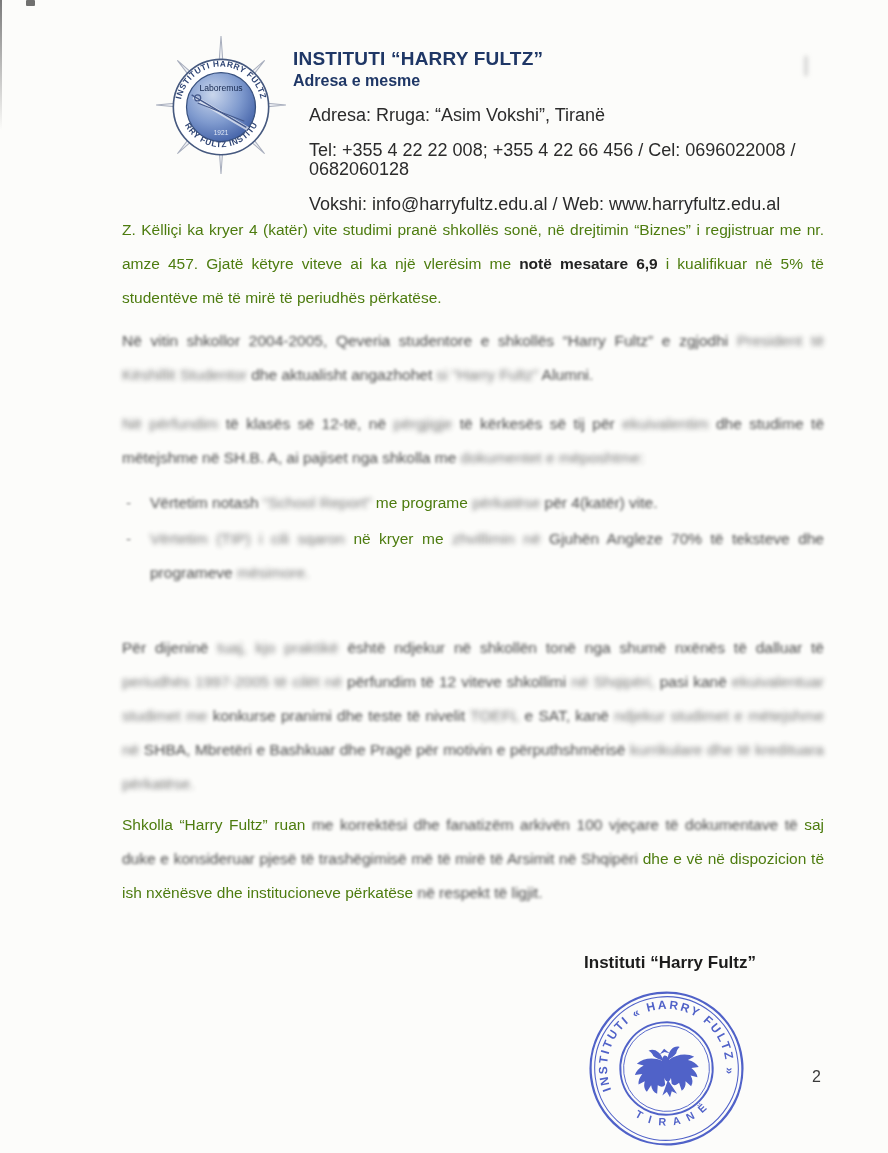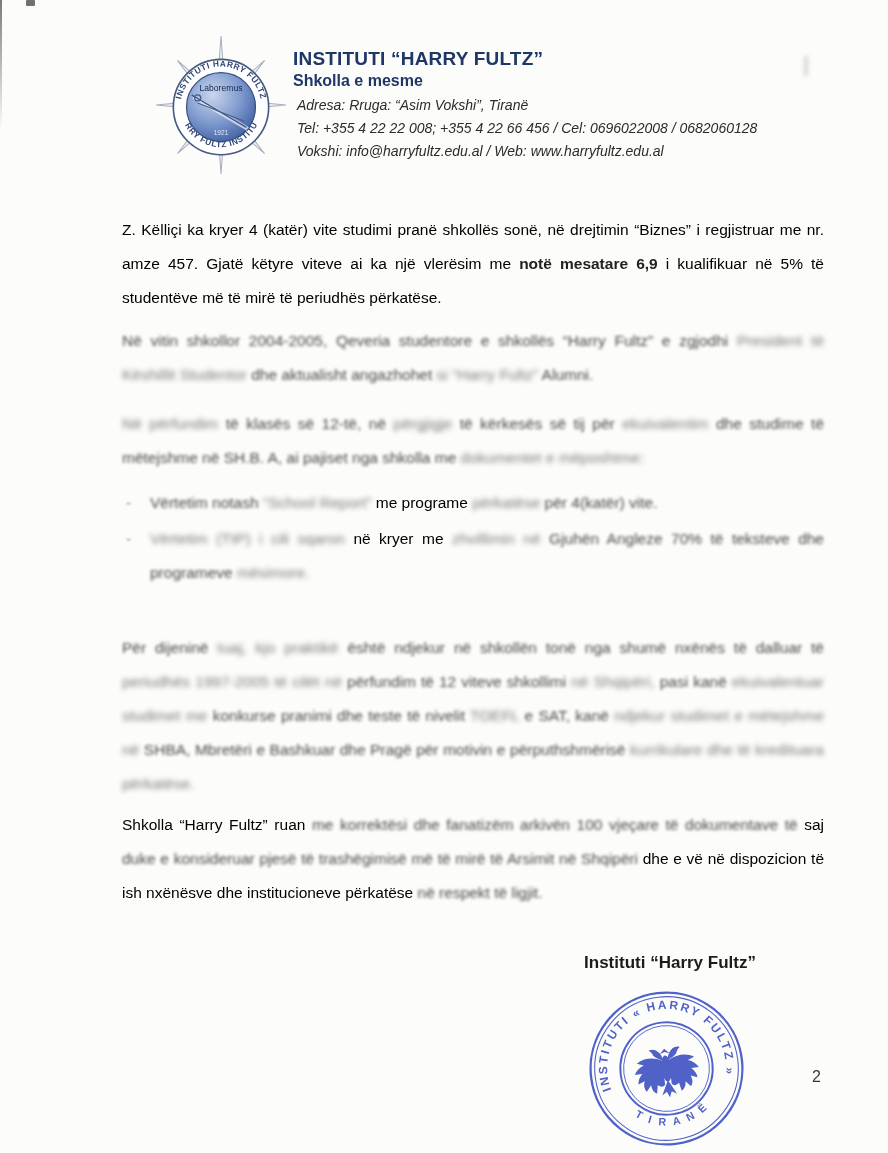--- a/index.html
+++ b/index.html
@@ -15,31 +15,31 @@
   
   .edge-line{position:absolute;left:0;top:0;width:2px;height:130px;
     background:linear-gradient(#7a7a7a,rgba(160,160,160,0));}
   .corner-mark{position:absolute;left:26px;top:0;width:9px;height:6px;background:#4c4c4c;opacity:.8;border-radius:1px;}
   .smudge{position:absolute;left:804px;top:56px;width:4px;height:20px;background:#c7c7c7;filter:blur(2px);opacity:.7;}
   
   .logo{position:absolute;left:154px;top:34px;width:134px;height:142px;}
   .header-text{position:absolute;left:293px;top:48px;width:560px;}
   .inst-title{margin:0;font-size:19px;font-weight:bold;color:#1f3766;letter-spacing:.2px;}
   .inst-sub{margin:2px 0 6px 0;font-size:16px;font-weight:bold;color:#1f3766;}
-  .addr-line{margin:4px;font-size:14px;line-height:19px;color:#2b2b2b;font-style:italic;}
+  .addr-line{margin:16px;font-size:18px;line-height:19px;color:#2b2b2b;}
   
   .doc-para,.doc-list{
     position:absolute;left:122px;width:702px;
     margin:0;font-size:15.5px;line-height:34px;
     text-align:justify;color:#2f2f2f;
   }
   .doc-list{left:150px;width:674px;list-style:none;padding:0;}
   .doc-list li{position:relative;margin:0 0 2px 0;}
   .doc-list li::before{content:"-";position:absolute;left:-24px;top:0;color:#8a8a8a;filter:blur(1.2px);}
-  .seg-sharp{color:#000000;}
+  .seg-sharp{color:#4d7c0f;}
   .seg-blur1{color:#4a4a4a;filter:blur(1.6px);}
   .seg-blur2{color:#6f6f6f;filter:blur(2.7px);opacity:.92;}
   .seg-bold{font-weight:bold;color:#222;}
   
   .signature{position:absolute;left:540px;top:953px;width:260px;text-align:center;
     font-size:17px;font-weight:bold;color:#1c1c1c;}
   .stamp{position:absolute;left:575px;top:986px;width:183px;height:165px;
     transform:rotate(-7deg);opacity:.93;}
   .page-number{position:absolute;left:812px;top:1068px;font-size:16px;color:#3a3a3a;}
 </style>
@@ -81,21 +81,21 @@
     </text>
     <text font-size="8.2" font-weight="bold" fill="#2d4373" letter-spacing="0.6">
       <textPath href="#logoBot" startOffset="50%" text-anchor="middle">HARRY FULTZ INSTITUTE</textPath>
     </text>
     <text x="65" y="56" font-size="8.5" text-anchor="middle" fill="#16284f">Laboremus</text>
     <text x="65" y="100" font-size="6.5" text-anchor="middle" fill="#dfe6f4">1921</text>
   </svg>
 
   <div class="header-text">
     <p class="inst-title">INSTITUTI “HARRY FULTZ”</p>
-    <p class="inst-sub">Shkolla e mesme</p>
+    <p class="inst-sub">Adresa e mesme</p>
     <p class="addr-line">Adresa: Rruga: “Asim Vokshi”, Tiranë</p>
     <p class="addr-line">Tel: +355 4 22 22 008; +355 4 22 66 456 / Cel: 0696022008 / 0682060128</p>
     <p class="addr-line">Vokshi: info@harryfultz.edu.al / Web: www.harryfultz.edu.al</p>
   </div>
 
   <div>
       <p class="doc-para" style="top: 213px;"><span class="seg-sharp">Z. Këlliçi ka kryer 4 (katër) vite studimi pranë shkollës sonë, në drejtimin “Biznes” i regjistruar me nr. amze 457. Gjatë këtyre viteve ai ka një vlerësim me </span><span class="seg-sharp seg-bold">notë mesatare 6,9</span><span class="seg-sharp"> i kualifikuar në 5% të studentëve më të mirë të periudhës përkatëse.</span></p>
       <p class="doc-para" style="top: 324px;"><span class="seg-blur1">Në vitin shkollor 2004-2005, Qeveria studentore e shkollës “Harry Fultz” e zgjodhi </span><span class="seg-blur2">President të Këshillit Studentor </span><span class="seg-blur1">dhe aktualisht angazhohet </span><span class="seg-blur2">si “Harry Fultz” </span><span class="seg-blur1">Alumni.</span></p>
       <p class="doc-para" style="top: 407px;"><span class="seg-blur2">Në përfundim </span><span class="seg-blur1">të klasës së 12-të, në </span><span class="seg-blur2">përgjigje </span><span class="seg-blur1">të kërkesës së tij për </span><span class="seg-blur2">ekuivalentim </span><span class="seg-blur1">dhe studime të mëtejshme në SH.B. A, ai pajiset nga shkolla me </span><span class="seg-blur2">dokumentet e mëposhtme:</span></p>
       <ul class="doc-list" style="top: 486px;">

